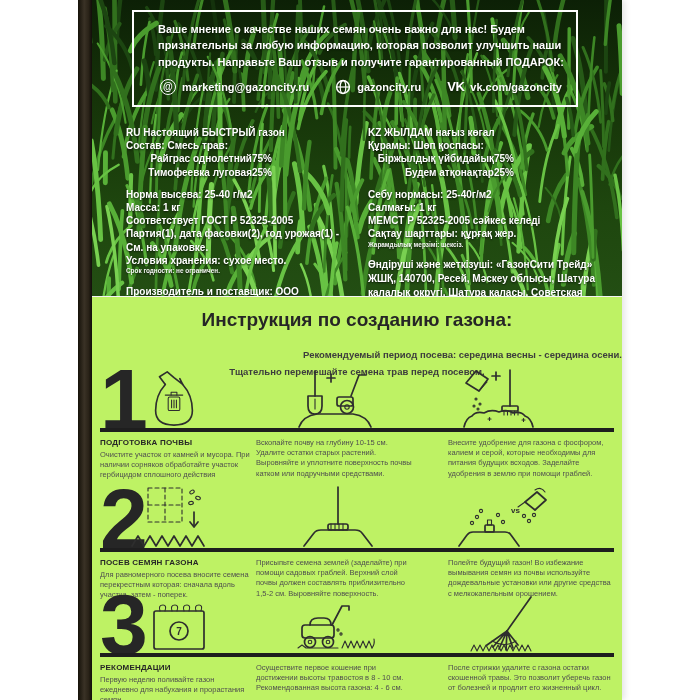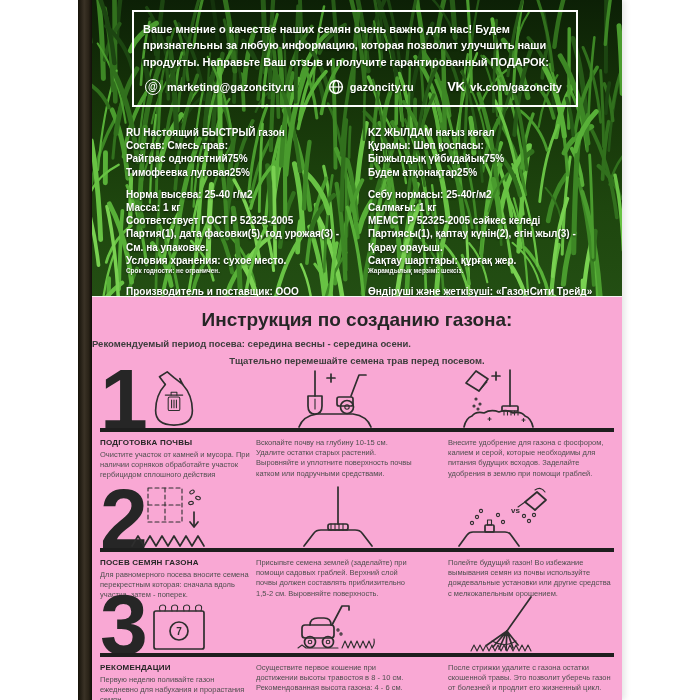--- a/index.html
+++ b/index.html
@@ -13,46 +13,46 @@
   .package{position:absolute;left:92px;top:0;width:530px;height:700px;
     box-shadow:3px 0 6px rgba(0,0,0,.10);}
 
   
   .grass{position:absolute;left:0;top:0;width:530px;height:296px;overflow:hidden;
     background:linear-gradient(#0c2006 0%,#163409 35%,#1e460e 70%,#234e13 100%);}
   #grass-svg{position:absolute;left:0;top:0;width:530px;height:296px;}
 
   
   .feedback-box{position:absolute;left:40px;top:10px;width:446px;border:2px solid #fdfdfd;
-    padding:9px 12px 10px 9px;color:#fff;box-sizing:border-box;}
+    padding:9px 12px 10px 24px;color:#fff;box-sizing:border-box;}
   .feedback-msg{font-size:11px;font-weight:bold;line-height:1.48;
     text-shadow:0 1px 2px rgba(0,0,0,.55);}
   .contacts{display:flex;justify-content:space-between;align-items:center;margin-top:9px;padding:0 2px;}
   .contact{display:flex;align-items:center;gap:6px;font-size:11px;font-weight:bold;
     text-shadow:0 1px 2px rgba(0,0,0,.55);}
   .at-badge{display:flex;align-items:center;justify-content:center;width:16px;height:16px;
     border:1.6px solid #fff;border-radius:50%;font-size:10px;font-weight:bold;box-sizing:border-box;}
   .vk-badge{font-size:13px;font-weight:bold;letter-spacing:-0.5px;}
 
   
   .info{position:absolute;left:34px;top:126px;width:480px;display:flex;gap:12px;color:#ffffff;}
   .info-col{text-shadow:0 1px 2px rgba(0,0,0,.7);}
   .col-ru{width:230px;}
   .col-kz{width:238px;}
   .iline{font-size:10px;font-weight:bold;line-height:1.32;}
-  .comp-row{display:flex;justify-content:flex-start;width:146px;}
+  .comp-row{display:flex;justify-content:flex-end;width:146px;}
   .ispacer{height:9px;}
   .iline-small{font-size:6.4px;font-weight:bold;line-height:1.4;opacity:.95;}
   .manu{margin-top:9px;font-size:10px;font-weight:bold;line-height:1.38;}
 
   
-  .panel{position:absolute;left:0;top:296px;width:530px;height:404px;background:#f9a8d4;
+  .panel{position:absolute;left:0;top:296px;width:530px;height:404px;background:#bef264;
     border-top:1px solid #f4f4f2;color:#2b2b2b;}
   .p-title{text-align:center;font-size:19px;font-weight:bold;margin:0;padding-top:12px;color:#262626;}
-  .p-sub{text-align:left;font-size:9.5px;font-weight:bold;color:#3d3d3d;margin-top:7px;}
+  .p-sub{text-align:right;font-size:9.5px;font-weight:bold;color:#3d3d3d;margin-top:18px;}
   .p-sub2{text-align:center;font-size:9.5px;font-weight:bold;color:#3d3d3d;margin-top:6px;}
 
   .ground{position:absolute;left:8px;width:514px;height:4px;background:#1e1e1e;}
   #ground-1{top:131px;} #ground-2{top:251px;} #ground-3{top:356px;}
 
   .illus{position:absolute;left:8px;width:514px;}
   #illus-1{top:63px;height:68px;} #illus-2{top:183px;height:68px;} #illus-3{top:300px;height:56px;}
   .illus svg{position:absolute;bottom:0;}
   .step-num{position:absolute;left:0;bottom:-3px;font-size:86px;line-height:64px;font-weight:bold;
     color:#262626;letter-spacing:-3px;}
@@ -451,42 +451,41 @@
             <span>75%</span>
           </div>
           <div class="iline comp-row">
             <span>Тимофеевка луговая</span>
             <span>25%</span>
           </div>
           <div class="ispacer"></div>
           <div class="iline">Норма высева: 25-40 г/м2</div>
           <div class="iline">Масса: 1 кг</div>
           <div class="iline">Соответствует ГОСТ Р 52325-2005</div>
-          <div class="iline">Партия(1), дата фасовки(5), год урожая(3) - См. на упаковке.</div>
+          <div class="iline">Партия(1), дата фасовки(2), год урожая(1) - См. на упаковке.</div>
           <div class="iline">Условия хранения: сухое место.</div>
           <div class="iline-small">Срок годности: не ограничен.</div>
           <div class="manu">Производитель и поставщик: ООО "ГазонСити Трейд", 140700, Россия, Московская область, г.о. Шатура, г. Шатура, ул. Советская, д. 1А, помещ. 53. ОГРН 1165024060926. Тел.: +7 (495) 668 70 88, www.gazoncity.ru.</div>
         </div>
 
         <div class="info-col col-kz">
           <div class="iline">KZ ЖЫЛДАМ нағыз көгал</div>
           <div class="iline">Құрамы: Шөп қоспасы:</div>
           <div class="iline comp-row">
             <span>Біржылдық үйбидайық</span>
             <span>75%</span>
           </div>
           <div class="iline comp-row">
             <span>Будем атқонақтар</span>
             <span>25%</span>
           </div>
           <div class="ispacer"></div>
           <div class="iline">Себу нормасы: 25-40г/м2</div>
           <div class="iline">Салмағы: 1 кг</div>
           <div class="iline">МЕМСТ Р 52325-2005 сәйкес келеді</div>
-          <div class="iline">Партиясы(1), қаптау күнін(2), егін жыл(3) - Қарау орауыш.</div>
           <div class="iline">Сақтау шарттары: құрғақ жер.</div>
           <div class="iline-small">Жарамдылық мерзімі: шексіз.</div>
           <div class="manu">Өндіруші және жеткізуші: «ГазонСити Трейд» ЖШҚ, 140700, Ресей, Мәскеу облысы, Шатура қалалық округі, Шатура қаласы, Советская көшесі, 1А үй, үй-жай 53, НМТН 1165024060926. Тел.: +7 (495) 668 70 88, www.gazoncity.ru.</div>
         </div>
       </div>
     </div>
 
     <div class="panel">
       <div class="p-title">Инструкция по созданию газона:</div>
       <div class="p-sub">Рекомендуемый период посева: середина весны - середина осени.</div>

